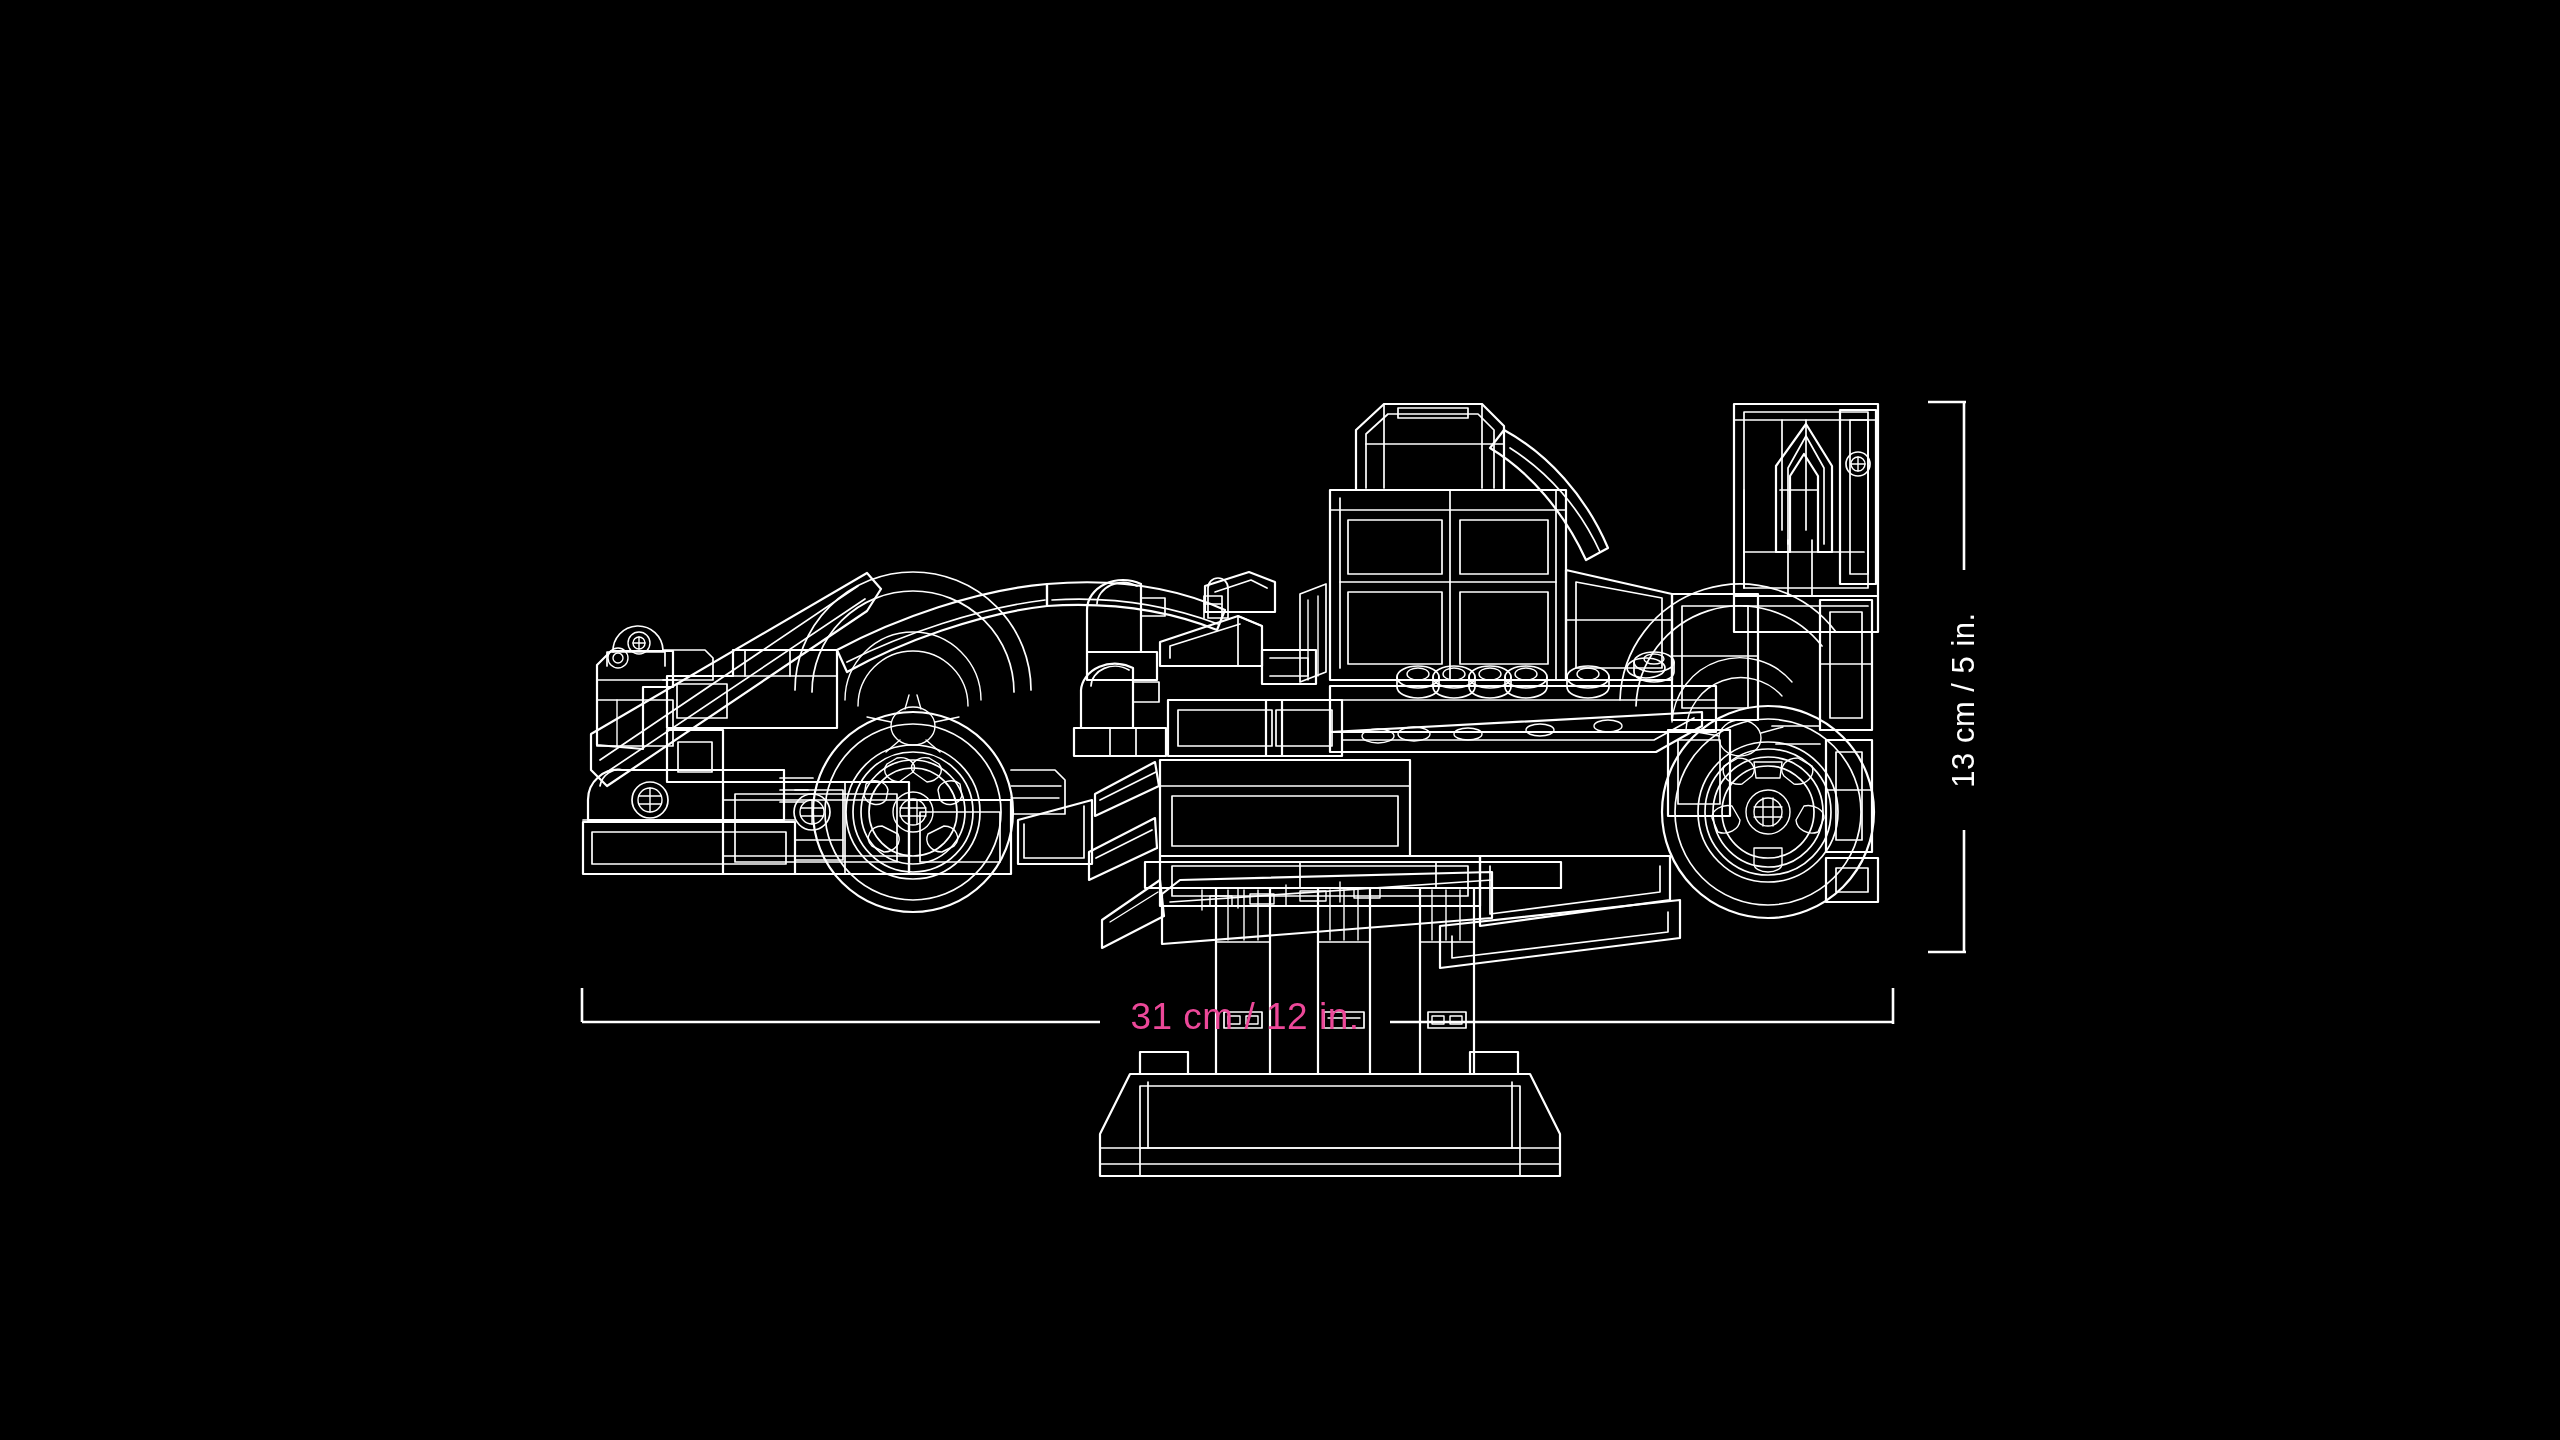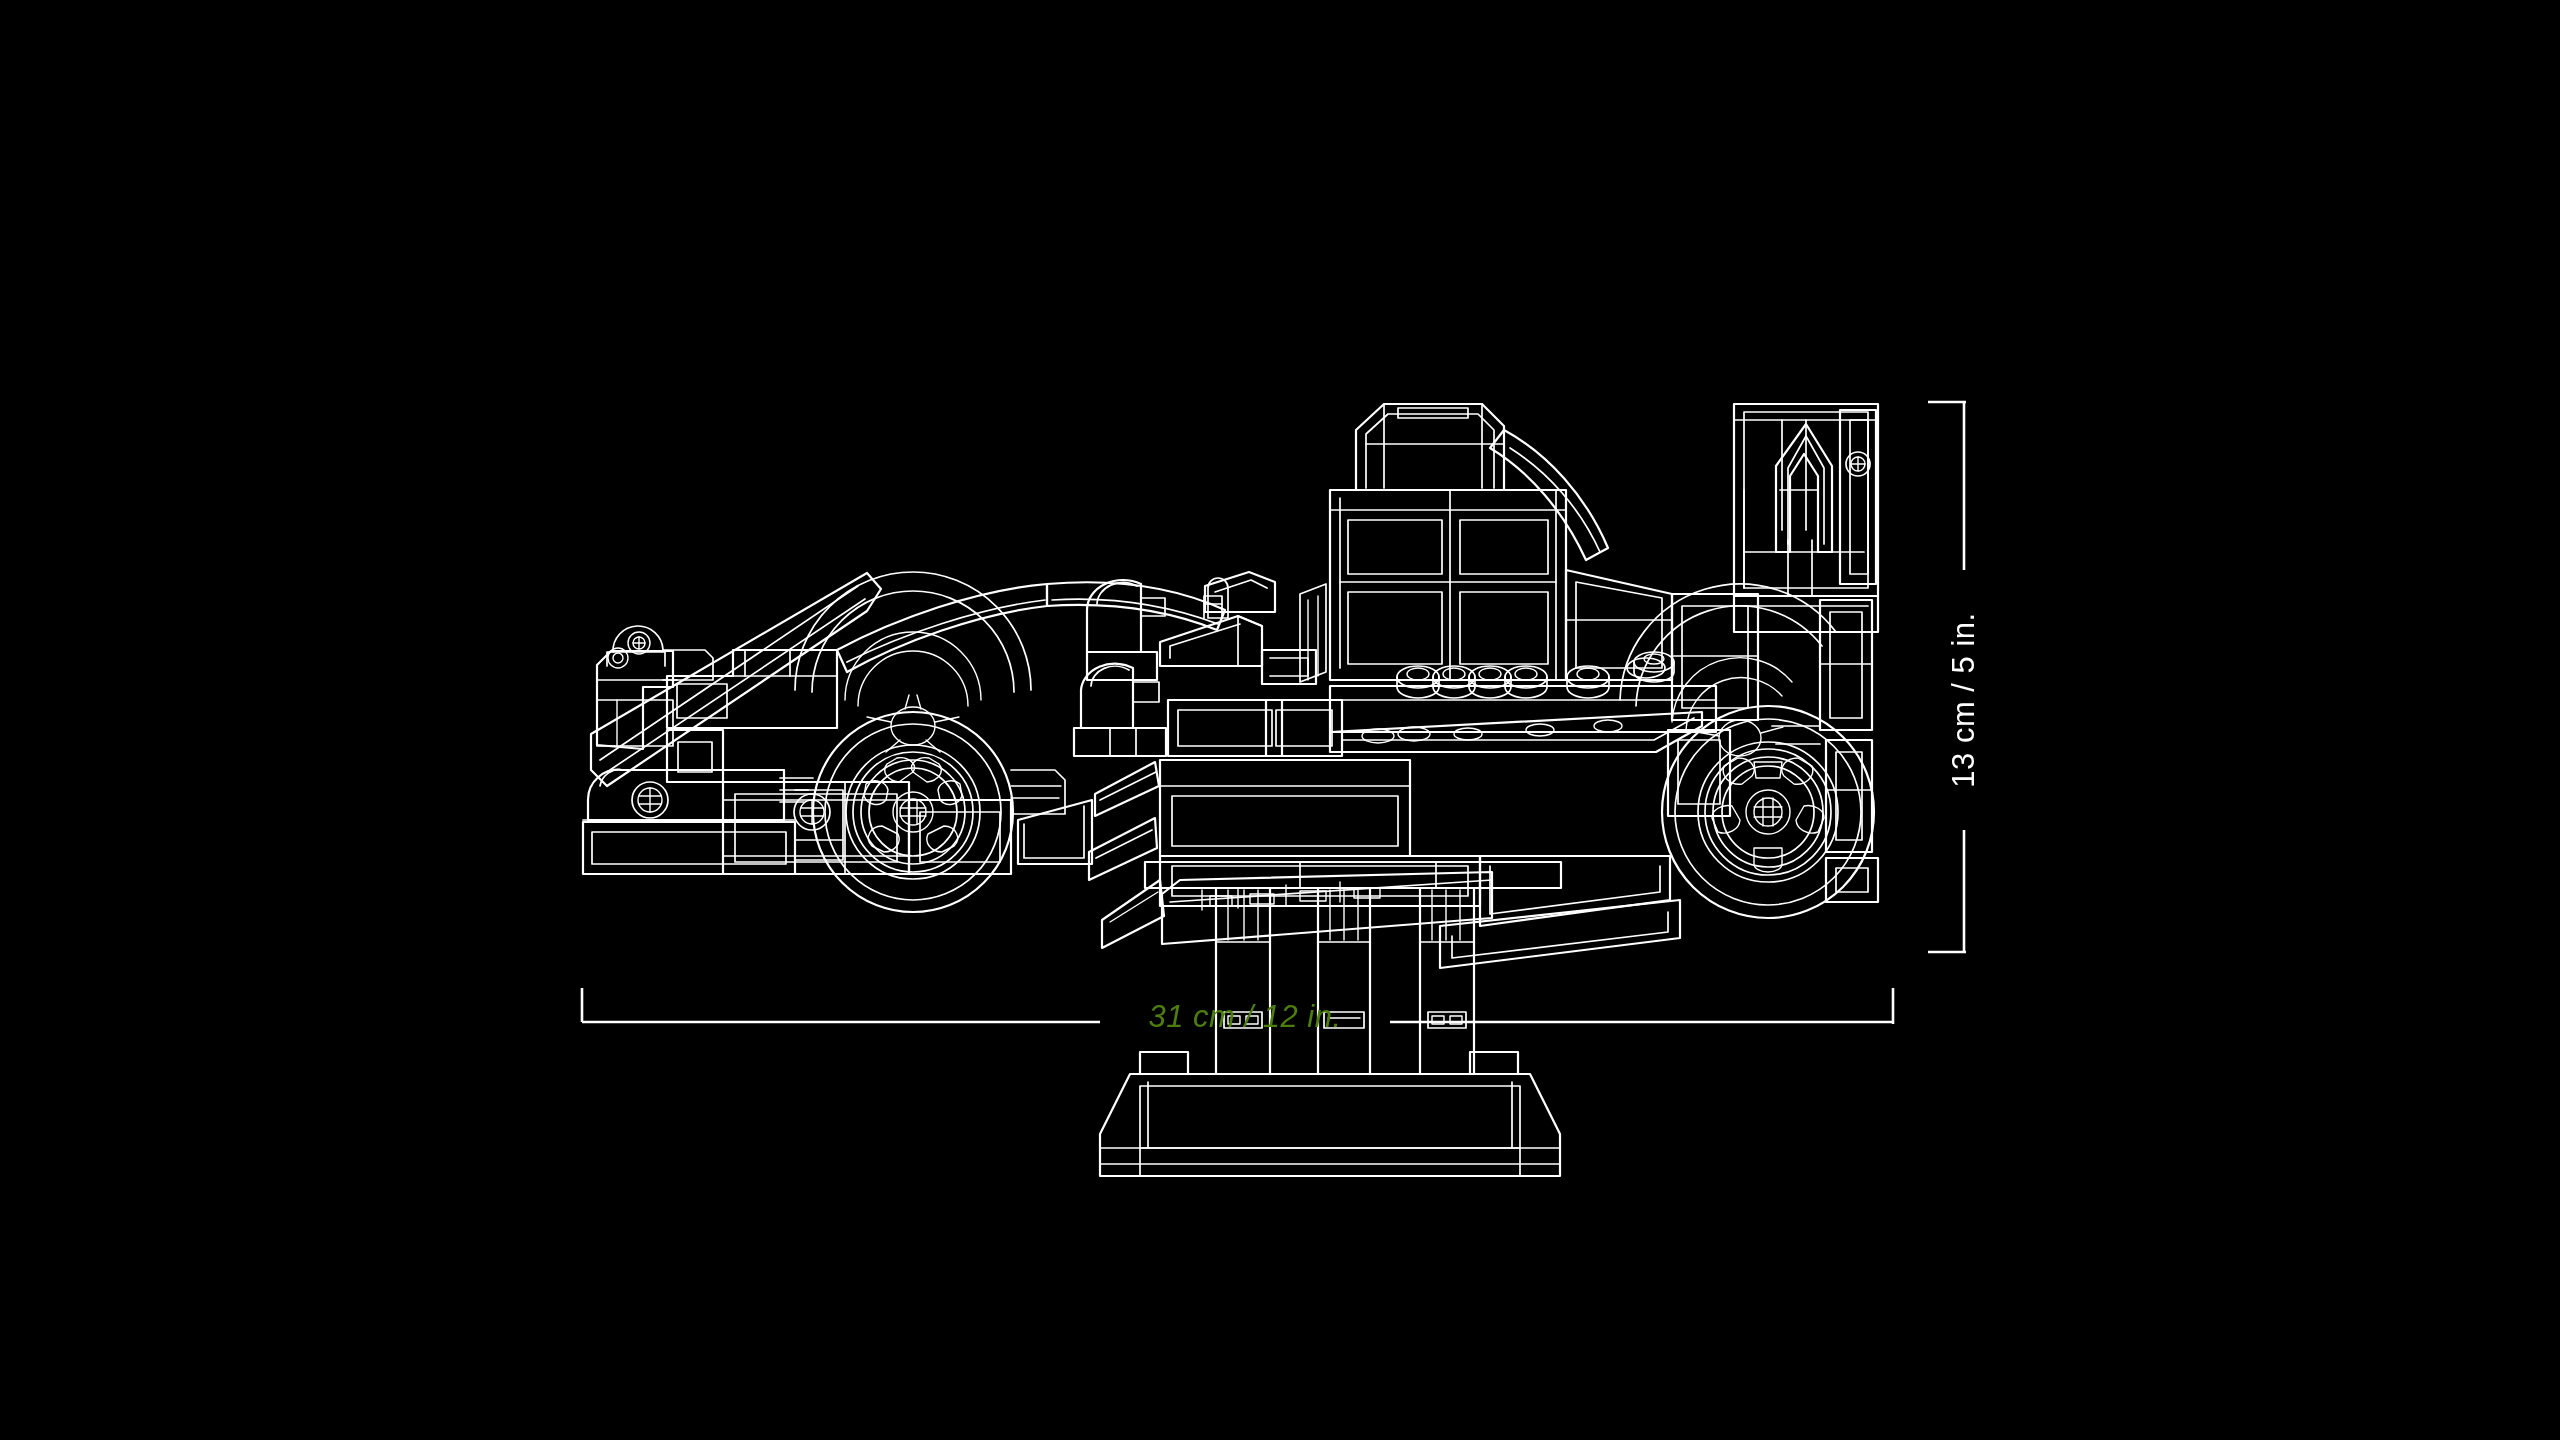--- a/index.html
+++ b/index.html
@@ -384,21 +384,21 @@
       <line class="dim" x1="1928" y1="402" x2="1966" y2="402"></line>
       <line class="dim" x1="1964" y1="402" x2="1964" y2="570"></line>
       <line class="dim" x1="1964" y1="830" x2="1964" y2="952"></line>
       <line class="dim" x1="1928" y1="952" x2="1966" y2="952"></line>
     </g>
 
   </svg>
 
   <div style="position:absolute;left:1100px;top:996px;width:290px;height:42px;
               display:flex;align-items:center;justify-content:center;">
-    <span class="dimlabel" style="white-space:nowrap;color:#4d7c0f;font-size:31px;font-style:italic;">31 cm / 12 in.</span>
+    <span class="dimlabel" style="white-space:nowrap;color:#ec4899;font-size:37px;">31 cm / 12 in.</span>
   </div>
 
   <div style="position:absolute;left:1964px;top:700px;width:0;height:0;">
     <span class="dimlabel" style="position:absolute;display:block;white-space:nowrap;color:#fff;
                  font-size:31px;transform:translate(-50%,-50%) rotate(-90deg);
                  transform-origin:center center;">13 cm / 5 in.</span>
   </div>
 
 </div>
 

